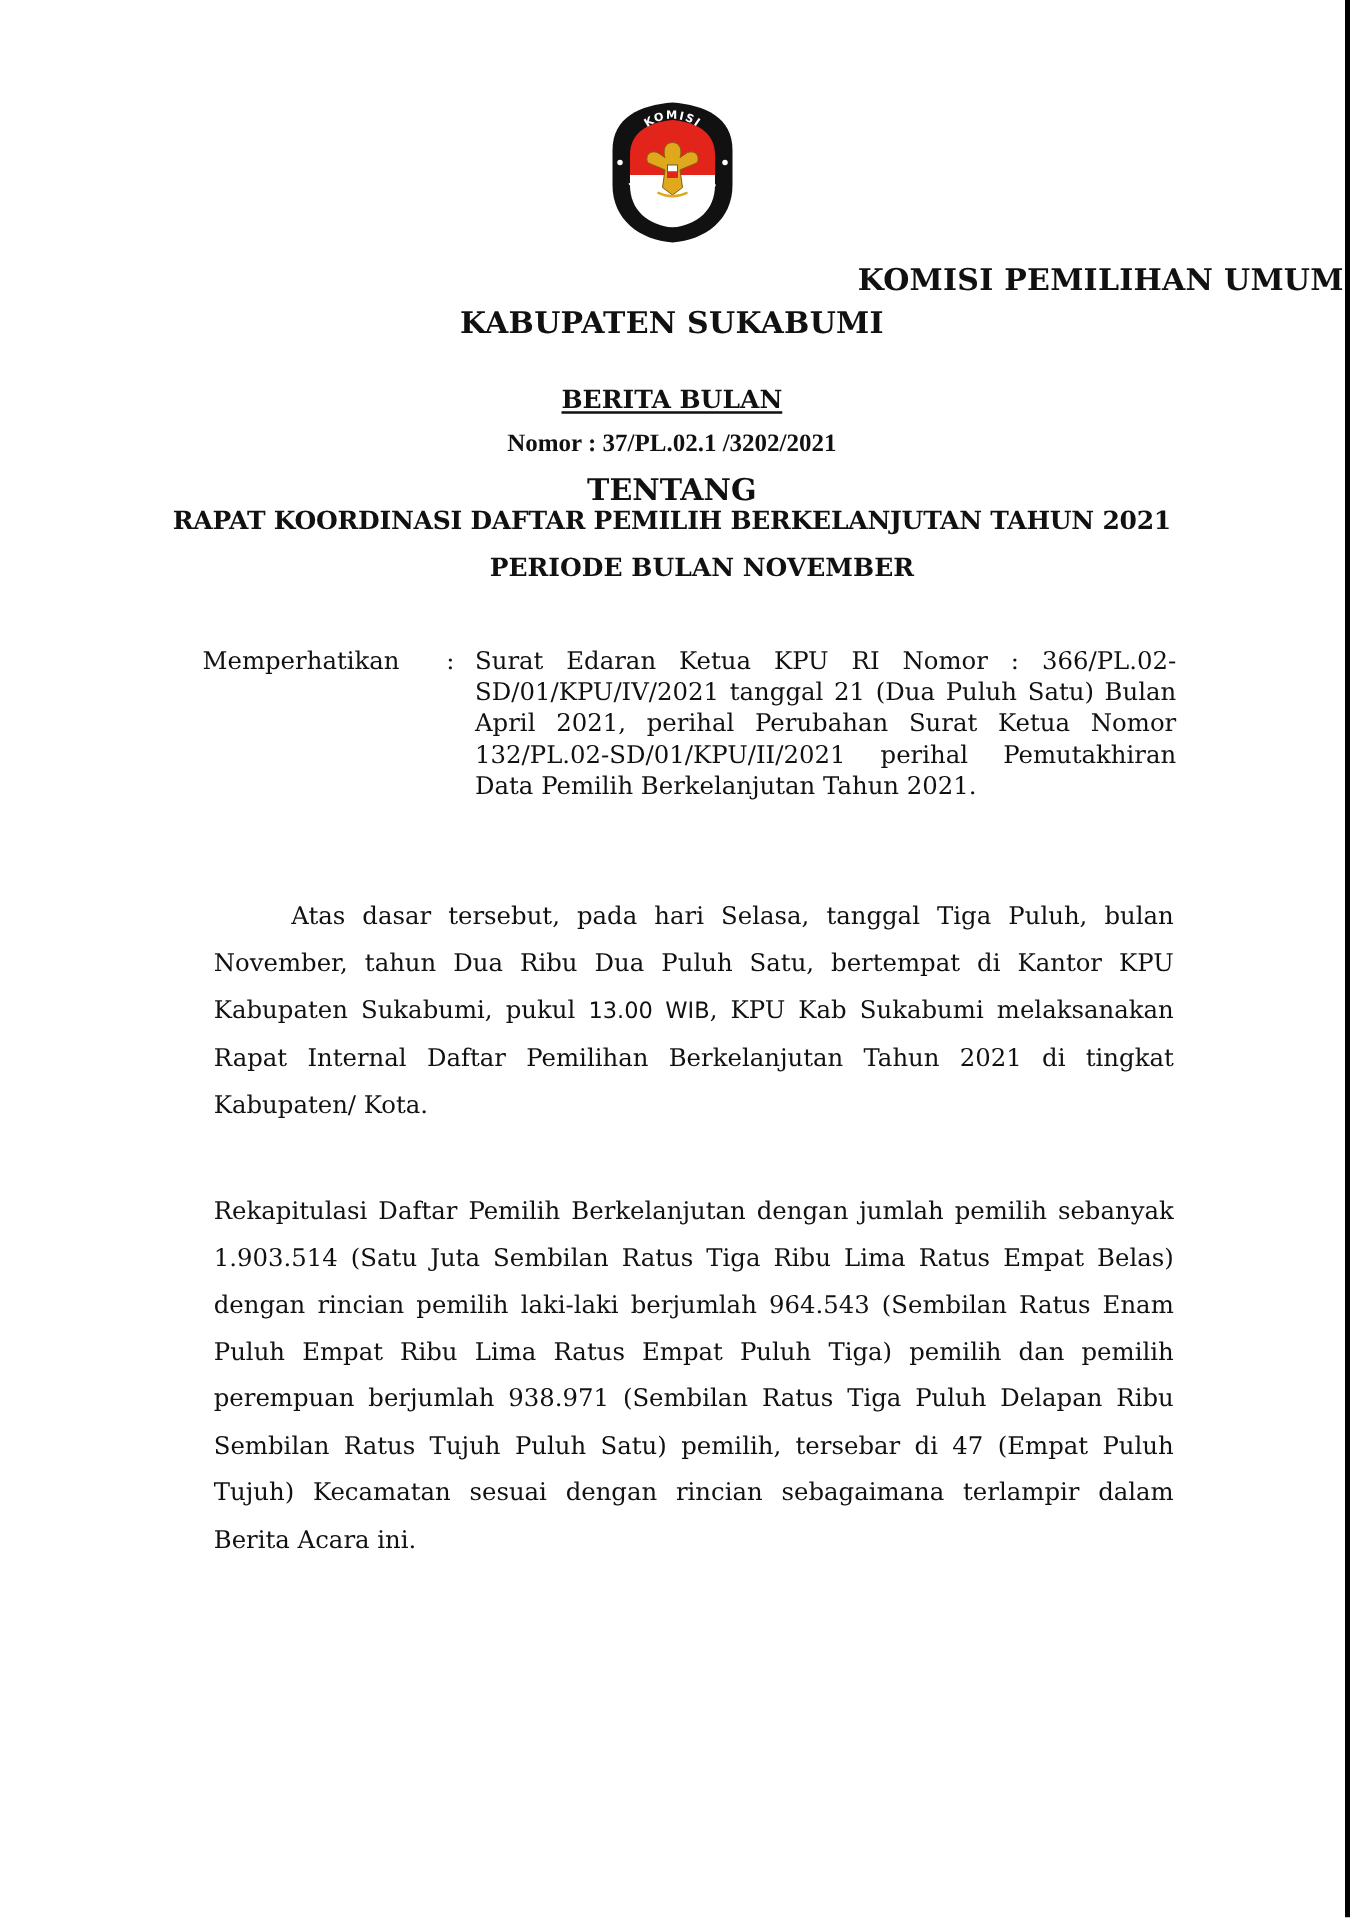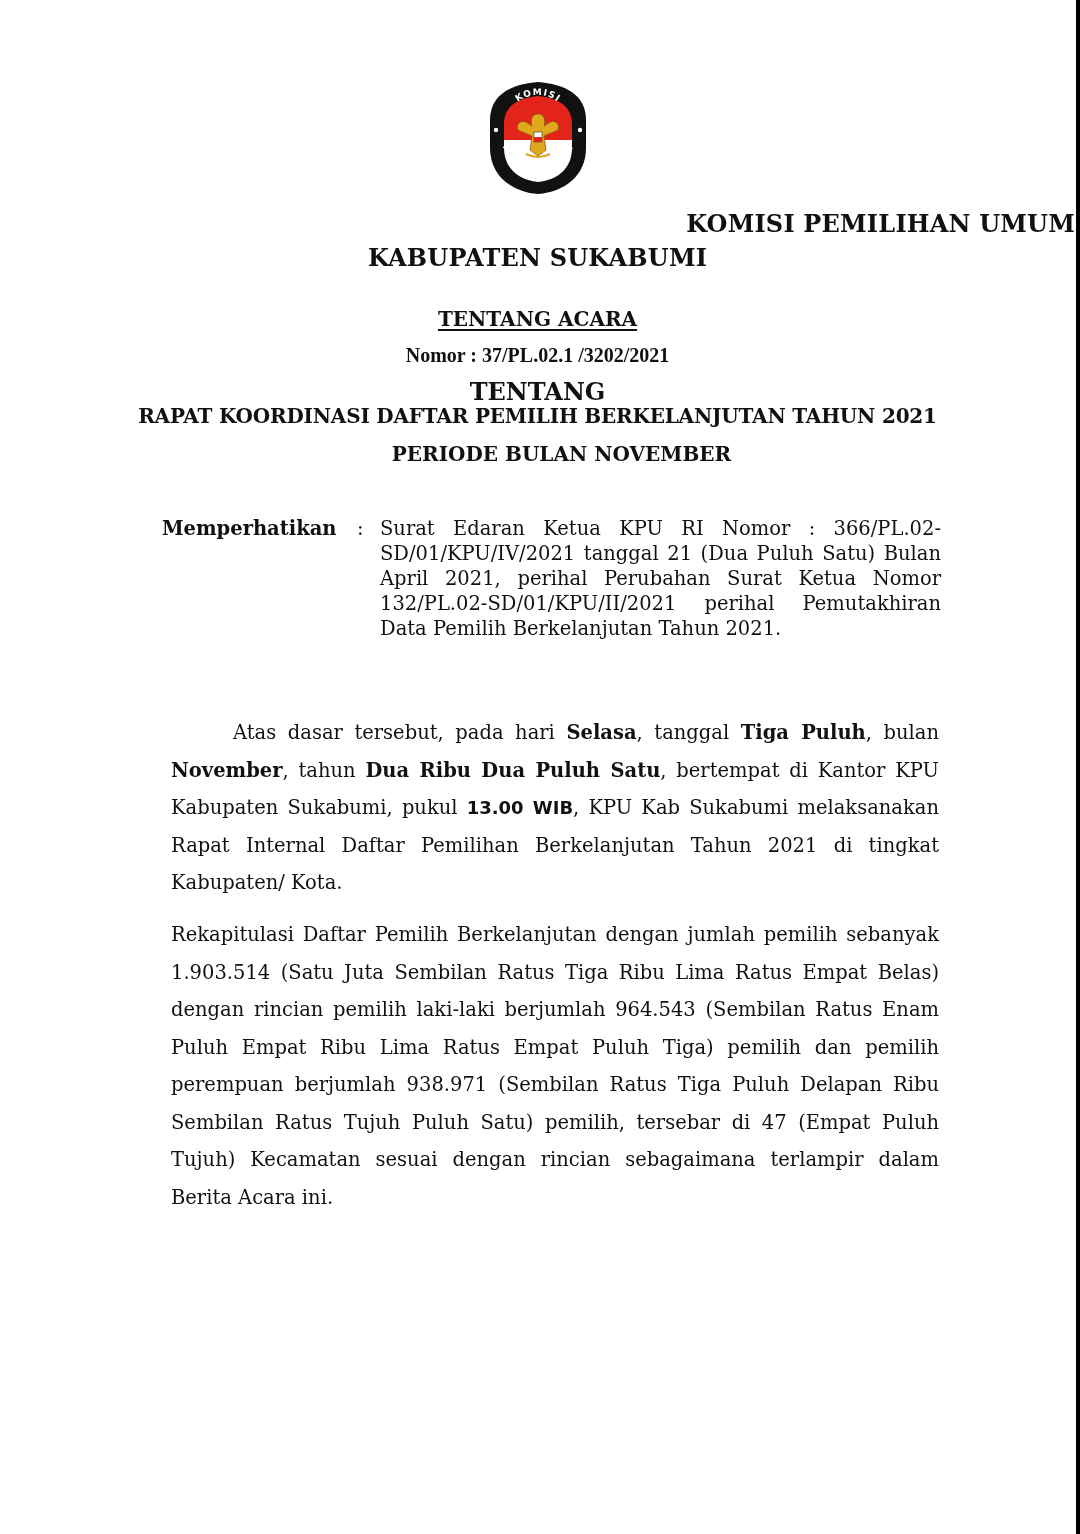--- a/index.html
+++ b/index.html
@@ -13,28 +13,28 @@
   .center { position: absolute; left: 0; width: 1075px; text-align: center; font-weight: bold; white-space: nowrap; }
   .org1 { top: 209px; font-size: 24px; letter-spacing: 0.2px; text-align: right; }
   .org2 { top: 243px; font-size: 24px; letter-spacing: 0.2px; }
   .ba-title { top: 307px; font-size: 20px; text-decoration: underline; text-underline-offset: 3px; }
   .nomor { top: 344px; font-size: 20px; font-family: Liberation Serif, serif; }
   .tentang { top: 377px; font-size: 24px; }
   .subject { top: 404px; font-size: 20px; letter-spacing: -0.2px; text-align: center; }
   .periode { top: 442px; font-size: 20px; padding-left: 24px; }
 
   .consider { position: absolute; top: 516px; left: 162px; width: 780px; font-size: 19.5px; line-height: 25px; }
-  .consider .label { position: absolute; left: 0; top: 0; font-weight: bold; }
+  .consider .label { position: absolute; left: 0; top: 0; }
   .consider .colon { position: absolute; left: 195px; top: 0; }
   .consider .text { position: absolute; left: 218px; top: 0; width: 561px; text-align: justify; }
 
   .para { position: absolute; left: 171px; width: 768px; font-size: 19.5px; line-height: 37.5px; text-align: justify; }
   .p1 { top: 714px; text-indent: 62px; }
-  .p2 { top: 916px; }
-  b { font-weight: bold; }
+  .p2 { top: 950px; }
+  b { font-weight: normal; }
 </style>
 </head>
 <body>
 
 <div class="edge-strip"></div>
 
 <svg class="logo" viewBox="0 0 104 116">
   <defs>
     <path id="arcTop" d="M 20 40 A 33 33 0 0 1 84 40"></path>
     <path id="arcBot" d="M 14 50 A 38 44 0 0 0 90 50"></path>
@@ -58,21 +58,21 @@
   <text font-family="DejaVu Sans, sans-serif" font-weight="bold" font-size="9" fill="#ffffff" letter-spacing="1.2">
     <textPath href="#arcTop" startOffset="50%" text-anchor="middle">KOMISI</textPath>
   </text>
   <text font-family="DejaVu Sans, sans-serif" font-weight="bold" font-size="8" fill="#ffffff" letter-spacing="1">
     <textPath href="#arcBot" startOffset="50%" text-anchor="middle">PEMILIHAN UMUM</textPath>
   </text>
 </svg>
 
 <div class="center org1">KOMISI PEMILIHAN UMUM</div>
 <div class="center org2">KABUPATEN SUKABUMI</div>
-<div class="center ba-title">TENTANG ACARA</div>
+<div class="center ba-title">BERITA BULAN</div>
 <div class="center nomor">Nomor :  37/PL.02.1 /3202/2021</div>
 <div class="center tentang">TENTANG</div>
 <div class="center subject">RAPAT KOORDINASI DAFTAR PEMILIH BERKELANJUTAN TAHUN 2021</div>
 <div class="center periode">PERIODE BULAN NOVEMBER</div>
 
 <div class="consider">
   <span class="label">Memperhatikan</span>
   <span class="colon">:</span>
   <div class="text">Surat Edaran Ketua KPU RI Nomor : 366/PL.02-SD/01/KPU/IV/2021 tanggal 21 (Dua Puluh Satu) Bulan April 2021, perihal Perubahan Surat Ketua Nomor 132/PL.02-SD/01/KPU/II/2021 perihal Pemutakhiran Data Pemilih Berkelanjutan Tahun 2021.</div>
 </div>

